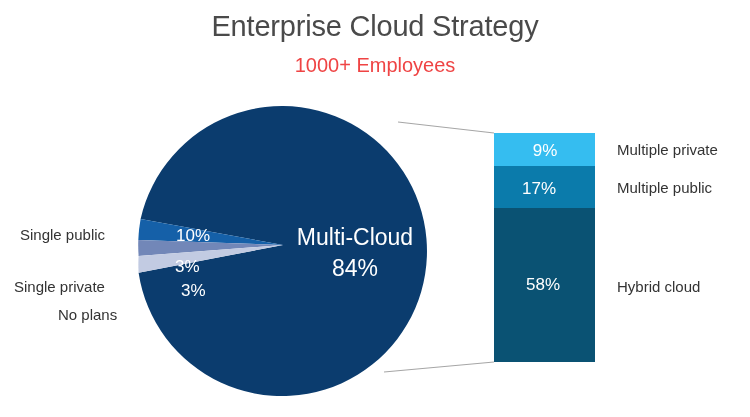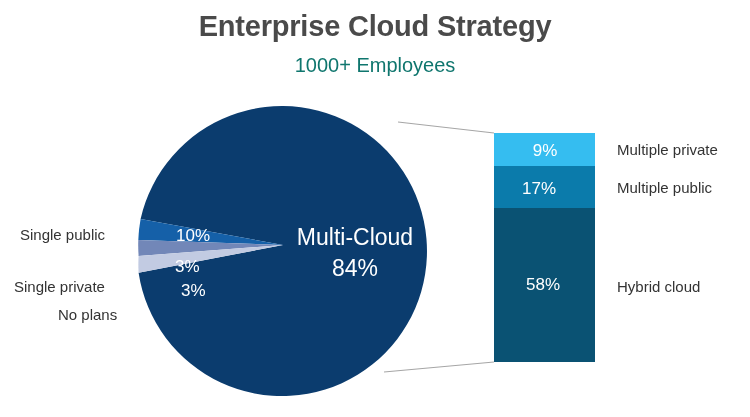--- a/index.html
+++ b/index.html
@@ -21,33 +21,33 @@
     width: 750px;
     height: 417px;
   }
   .title {
     position: absolute;
     left: 0;
     top: 10px;
     width: 750px;
     text-align: center;
     font-size: 29px;
-    font-weight: bold;
+    font-weight: normal;
     color: #4a4a4a;
     letter-spacing: -0.2px;
   }
   .subtitle {
     position: absolute;
     left: 0;
     top: 54px;
     width: 750px;
     text-align: center;
     font-size: 20px;
     font-weight: normal;
-    color: #0f766e;
+    color: #ef4444;
   }
   svg { display: block; }
   .pie-center-name {
     font-size: 23px;
     fill: #ffffff;
     font-family: "Liberation Sans", sans-serif;
   }
   .pie-center-val {
     font-size: 23px;
     fill: #ffffff;

